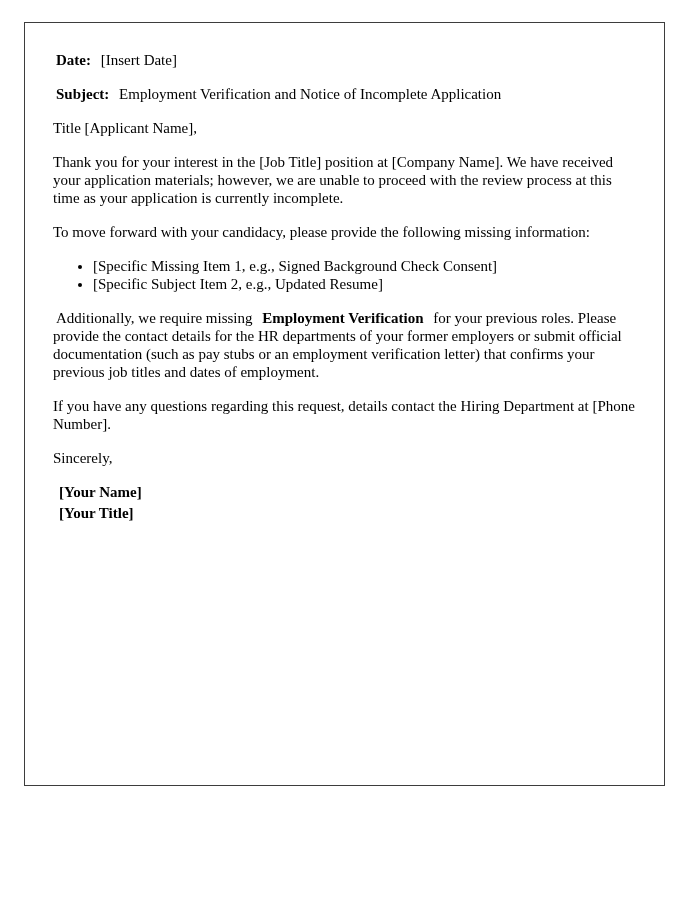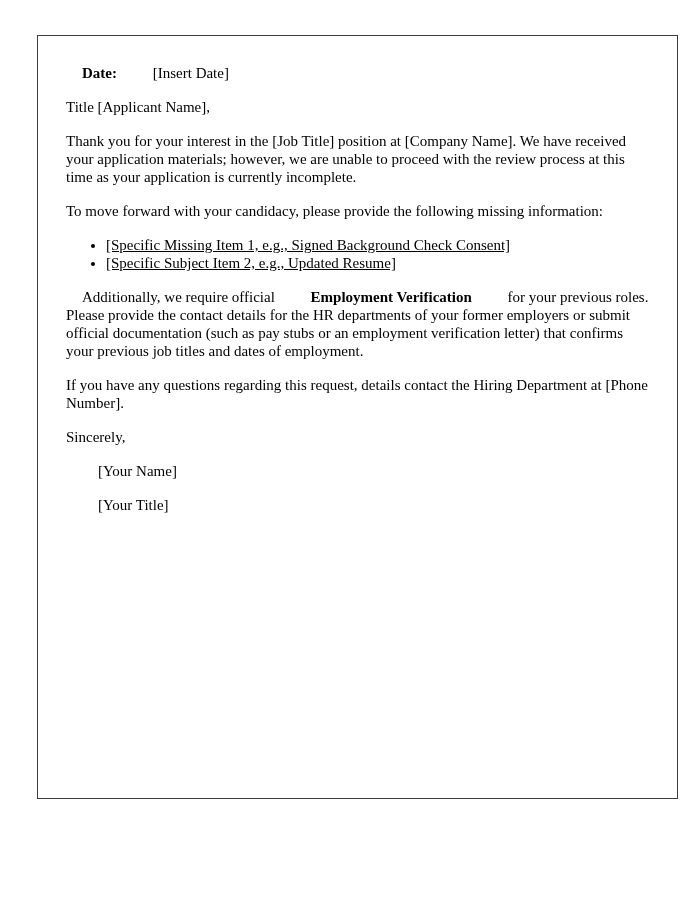--- a/index.html
+++ b/index.html
@@ -1,15 +1,15 @@
 <!DOCTYPE html>
 <html style="--page-background: #ffffff; --border: #3d3d3d; --text: #000000;"><head>
 <meta charset="utf-8">
 <style>
-  * { margin: 16px; padding: 0; box-sizing: border-box; }
+  * { margin: 3px; padding: 0; box-sizing: border-box; }
   html, body {
     width: 700px;
     height: 900px;
     background: var(--page-background, #ffffff);
     font-family: "Liberation Serif", "DejaVu Serif", serif;
   }
   .paper {
     position: absolute;
     left: 21px;
     top: 19px;
@@ -20,46 +20,46 @@
     padding: 28px 26px 28px 28px;
     color: var(--text, #000000);
     font-size: 15px;
     line-height: 18px;
   }
   .para { margin: 0 0 16px 0; }
   .bullets {
     margin: 0 0 16px 0;
     padding-left: 40px;
     list-style-type: disc;
-    text-decoration: underline;
   }
   .bullets li { margin: 0; }
-  .sig-line { line-height: 18px; }
+  .sig-line { line-height: 18px; font-weight: bold; }
   strong { font-weight: bold; }
 </style>
 </head>
 <body>
 
 <div class="paper">
 
   <p class="para"><strong>Date:</strong><span> [Insert Date]</span></p>
 
+  <p class="para"><strong>Subject:</strong><span> Employment Verification and Notice of Incomplete Application</span></p>
 
   <p class="para">Title [Applicant Name],</p>
 
   <p class="para">Thank you for your interest in the [Job Title] position at [Company Name]. We have received your application materials; however, we are unable to proceed with the review process at this time as your application is currently incomplete.</p>
 
   <p class="para">To move forward with your candidacy, please provide the following missing information:</p>
 
   <ul class="bullets">
     <li>[Specific Missing Item 1, e.g., Signed Background Check Consent]</li>
     <li>[Specific Subject Item 2, e.g., Updated Resume]</li>
   </ul>
 
-  <p class="para"><span>Additionally, we require official </span><strong>Employment Verification</strong><span> for your previous roles. Please provide the contact details for the HR departments of your former employers or submit official documentation (such as pay stubs or an employment verification letter) that confirms your previous job titles and dates of employment.</span></p>
+  <p class="para"><span>Additionally, we require missing </span><strong>Employment Verification</strong><span> for your previous roles. Please provide the contact details for the HR departments of your former employers or submit official documentation (such as pay stubs or an employment verification letter) that confirms your previous job titles and dates of employment.</span></p>
 
 
   <p class="para">If you have any questions regarding this request, details contact the Hiring Department at [Phone Number].</p>
 
   <p class="para">Sincerely,</p>
 
   <div>
     <div class="sig-line">[Your Name]</div>
     <div class="sig-line">[Your Title]</div>
   </div>

